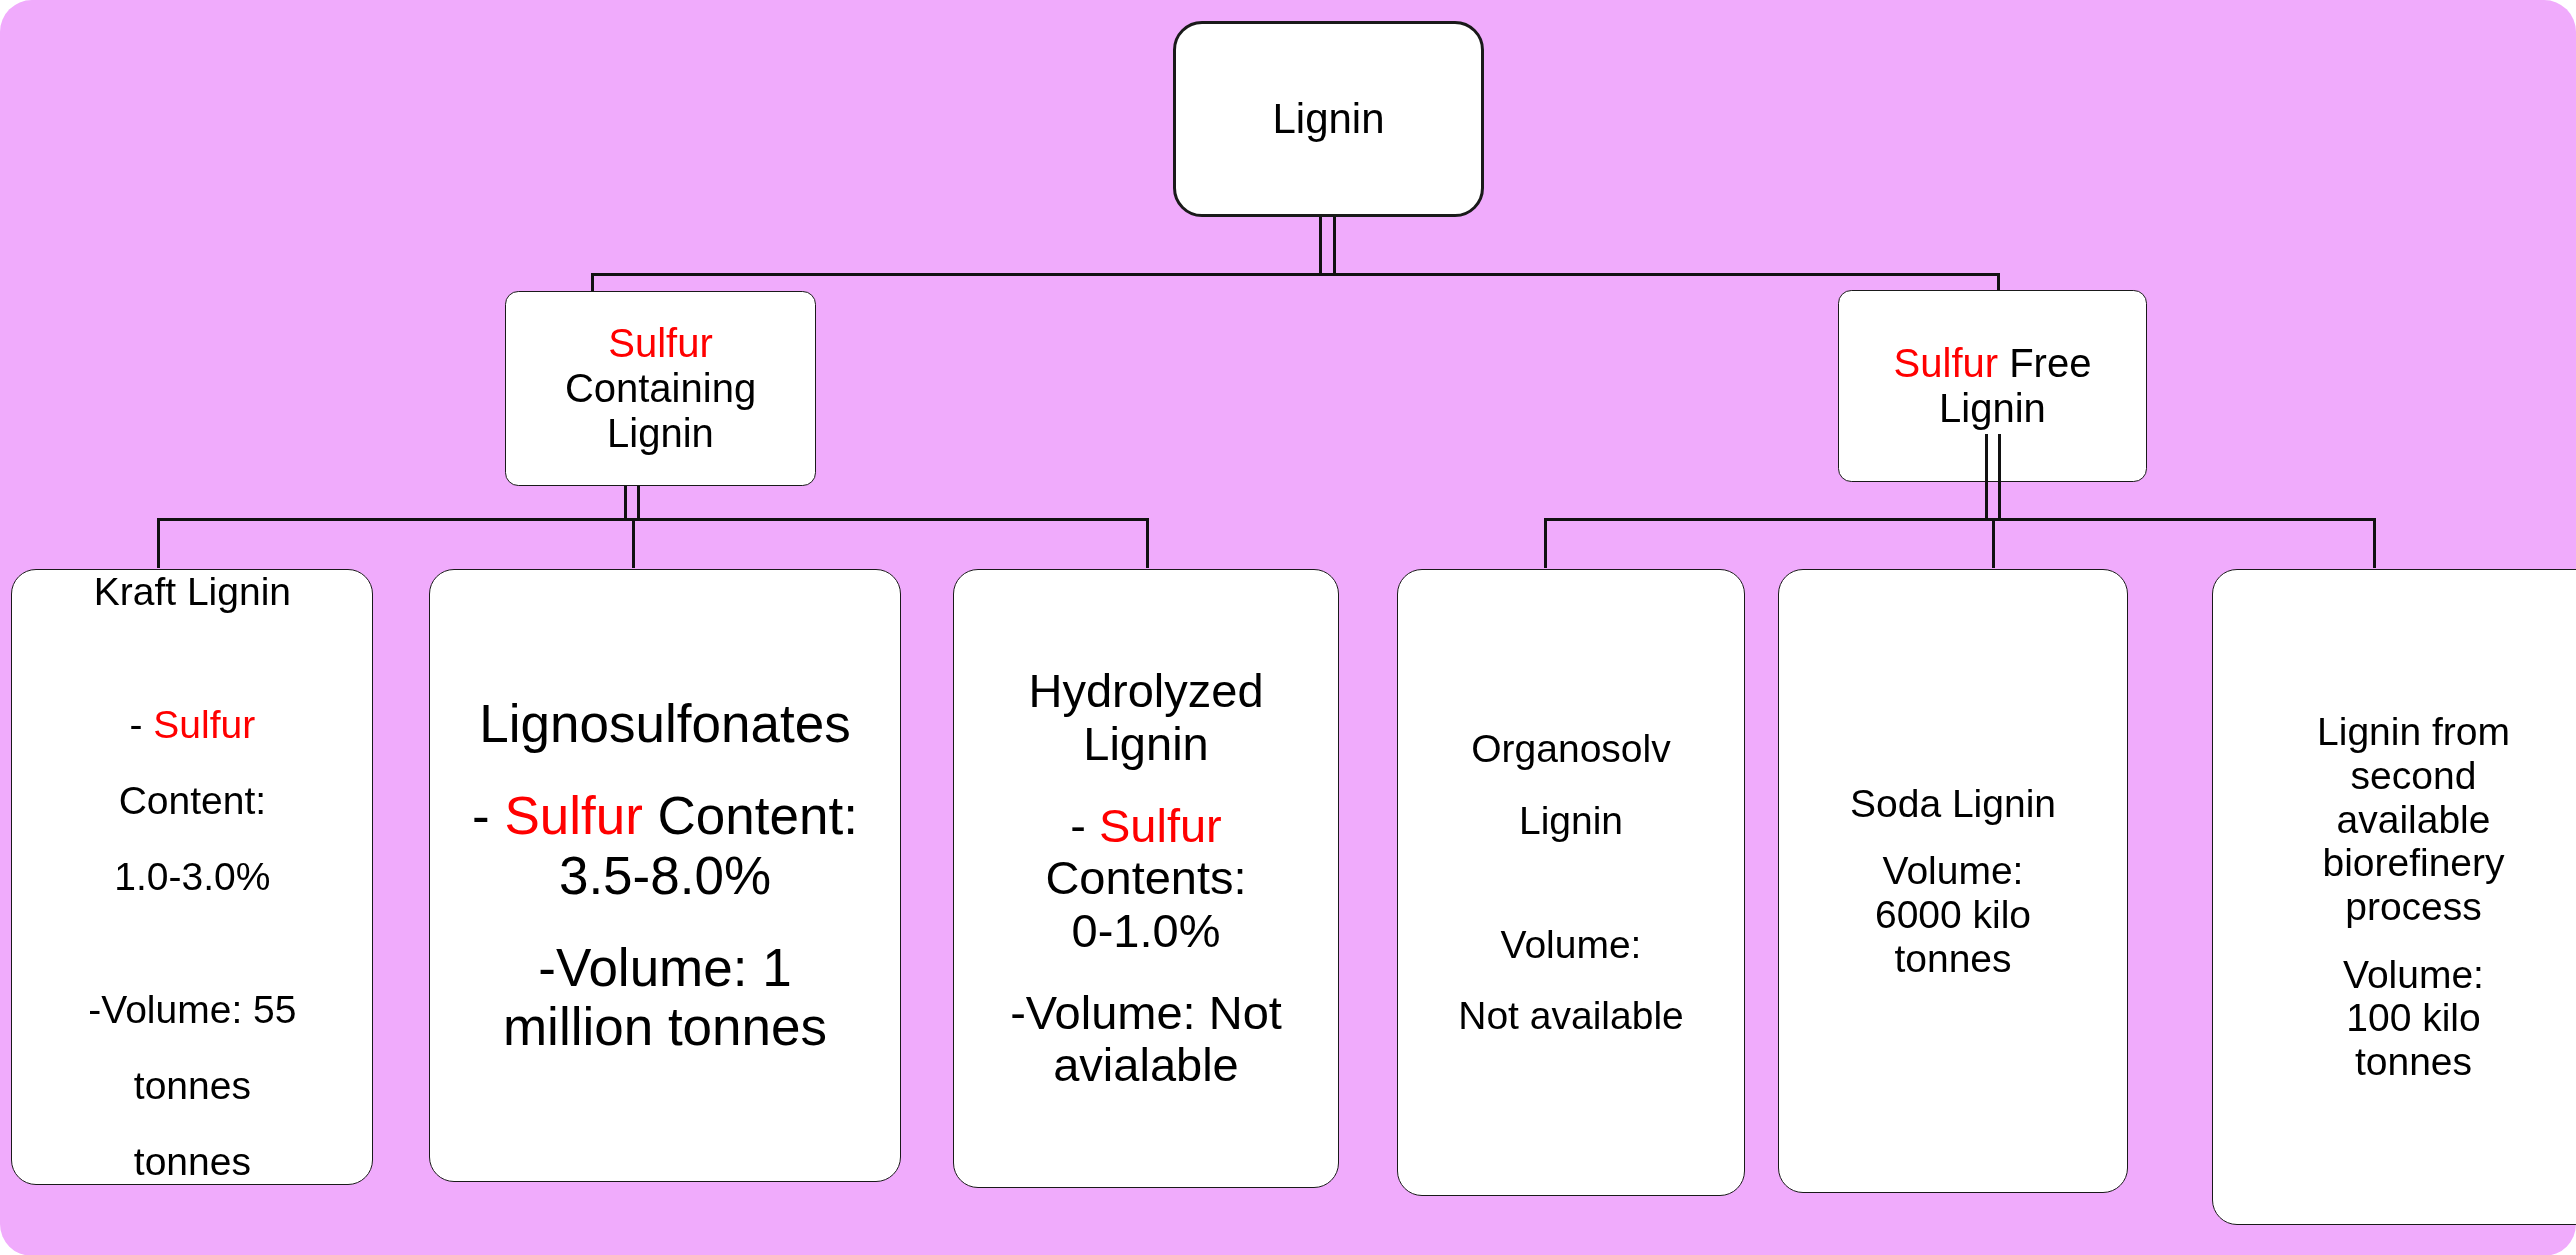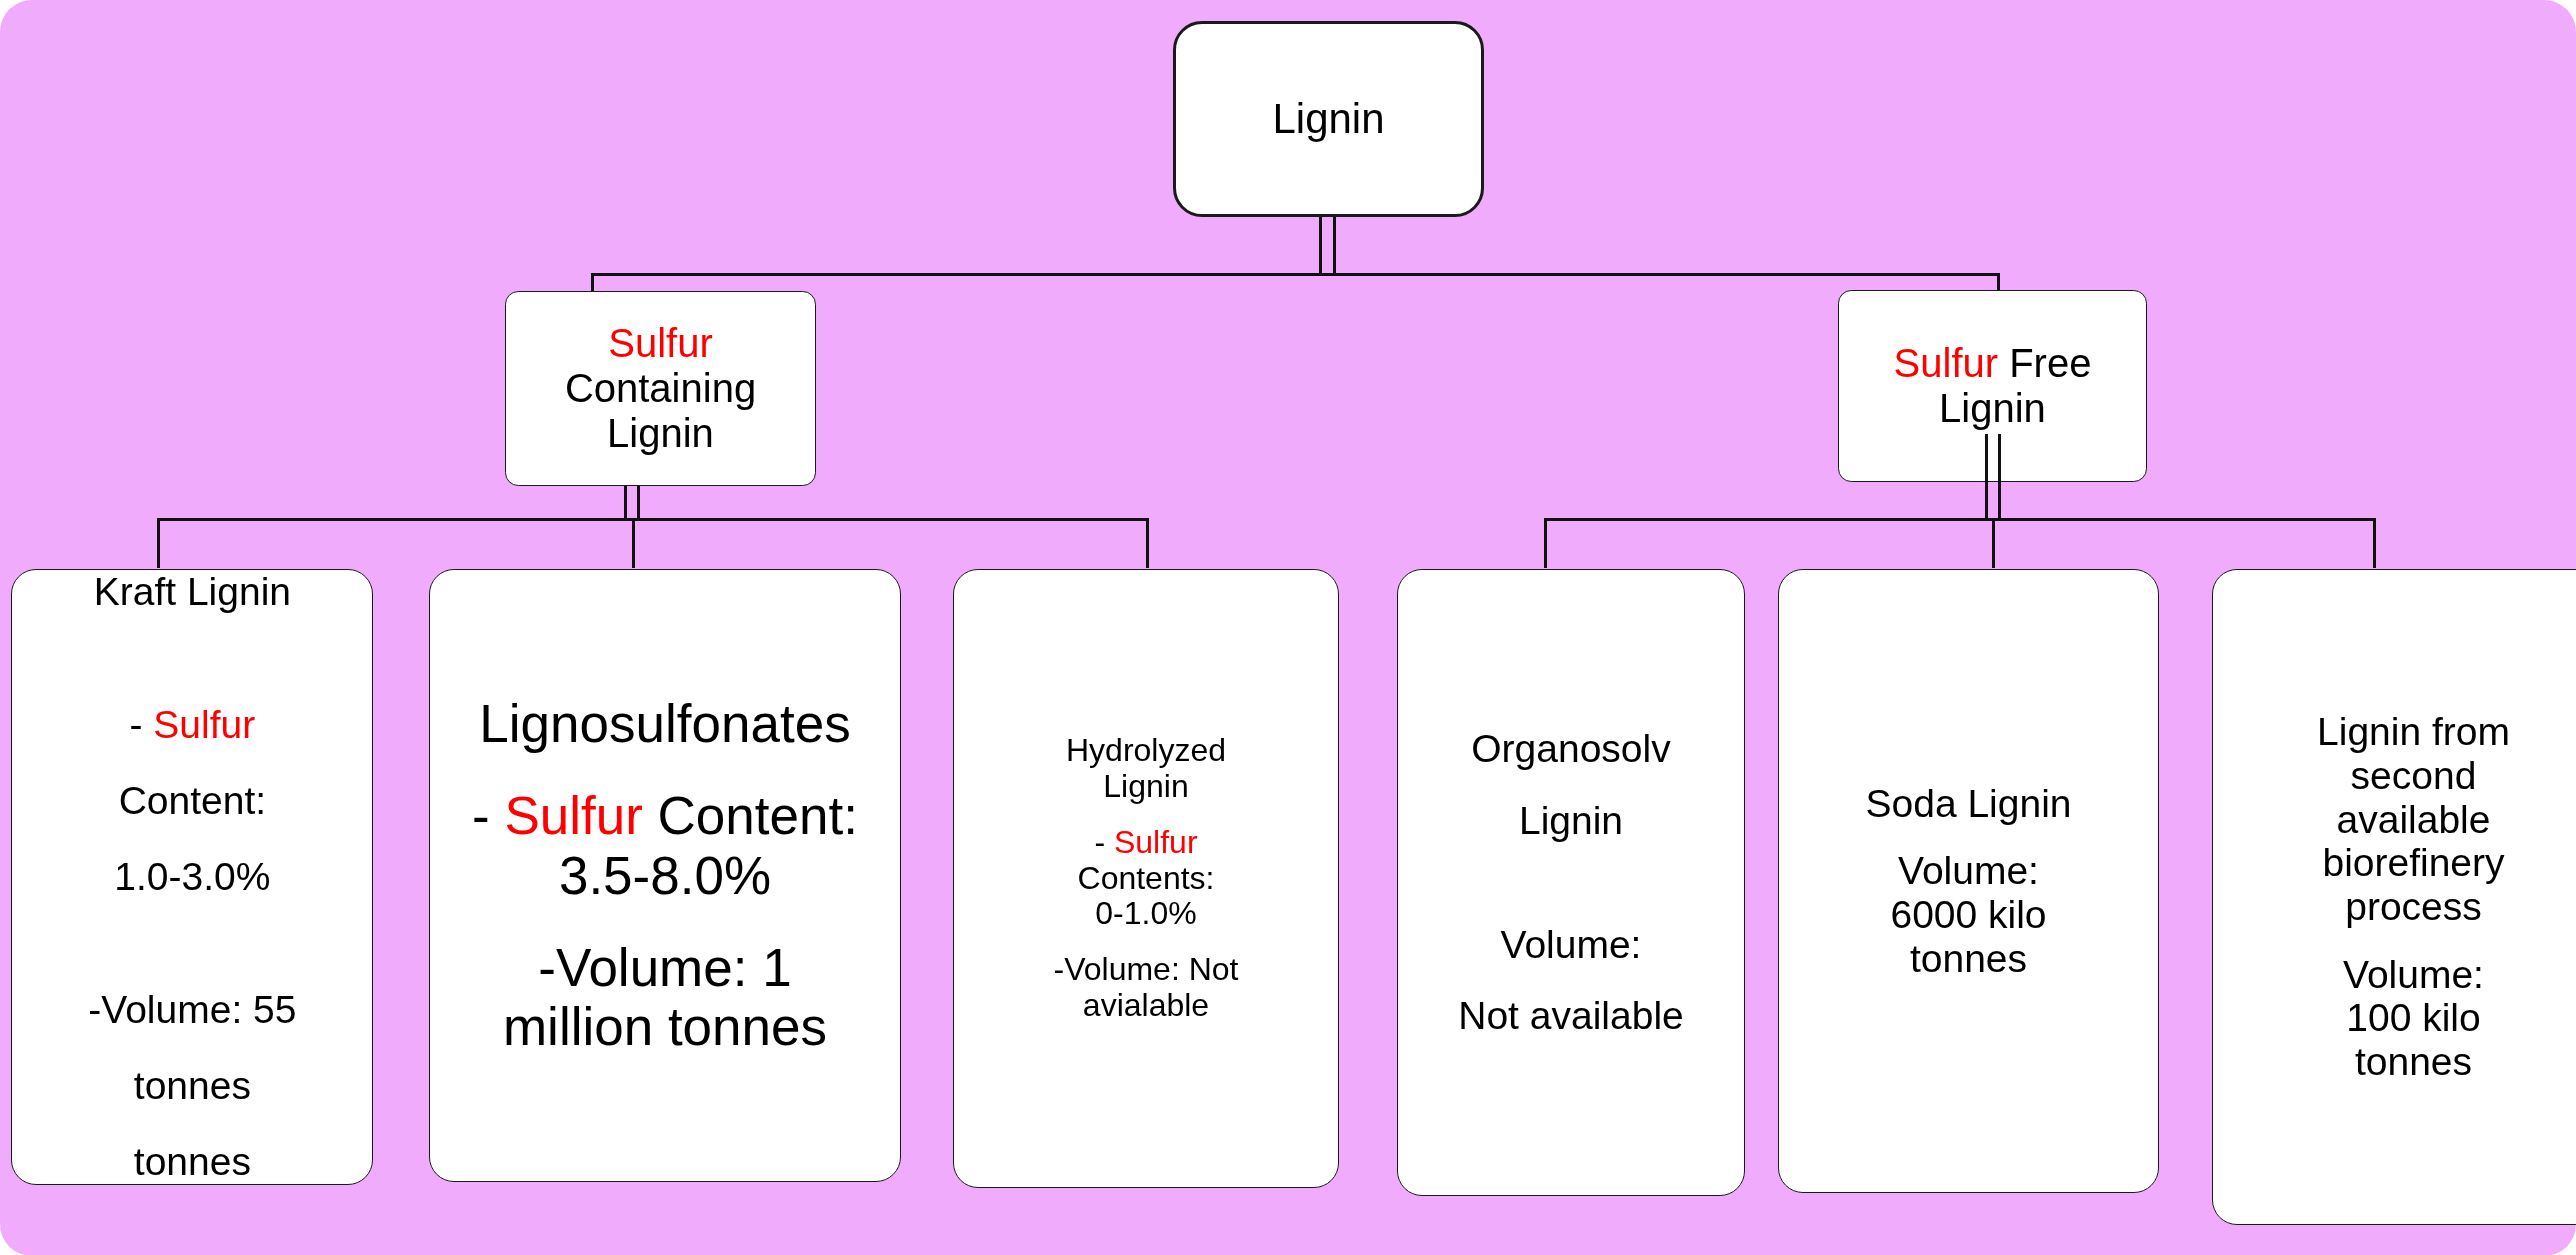--- a/index.html
+++ b/index.html
@@ -146,21 +146,21 @@
     <span class="gap"></span>
     <span class="line">
       <span>- </span><span class="sulfur">Sulfur</span><span> Content:</span>
     </span>
     <span class="line">3.5-8.0%</span>
     <span class="gap"></span>
     <span class="line">-Volume: 1</span>
     <span class="line">million tonnes</span>
   </div>
 
-  <div class="node" style="left:953px; top:569px; width:386px; height:619px; font-size:32px;">
+  <div class="node" style="left:953px; top:569px; width:386px; height:619px; font-size:47px;">
     <span class="line">Hydrolyzed</span>
     <span class="line">Lignin</span>
     <span class="gap"></span>
     <span class="line">
       <span>- </span><span class="sulfur">Sulfur</span>
     </span>
     <span class="line">Contents:</span>
     <span class="line">0-1.0%</span>
     <span class="gap"></span>
     <span class="line">-Volume: Not</span>
@@ -168,21 +168,21 @@
   </div>
 
   <div class="node" style="left:1397px; top:569px; width:348px; height:627px; font-size:39px;gap:28px;">
     <span class="line">Organosolv</span>
     <span class="line">Lignin</span>
     <span class="gap"></span>
     <span class="line">Volume:</span>
     <span class="line">Not available</span>
   </div>
 
-  <div class="node" style="left:1778px; top:569px; width:381px; height:624px; font-size:39px;">
+  <div class="node" style="left:1778px; top:569px; width:350px; height:624px; font-size:39px;">
     <span class="line">Soda Lignin</span>
     <span class="gap"></span>
     <span class="line">Volume:</span>
     <span class="line">6000 kilo</span>
     <span class="line">tonnes</span>
   </div>
 
   <div class="node" style="left:2212px; top:569px; width:403px; height:656px; font-size:39px;">
     <span class="line">Lignin from</span>
     <span class="line">second</span>

